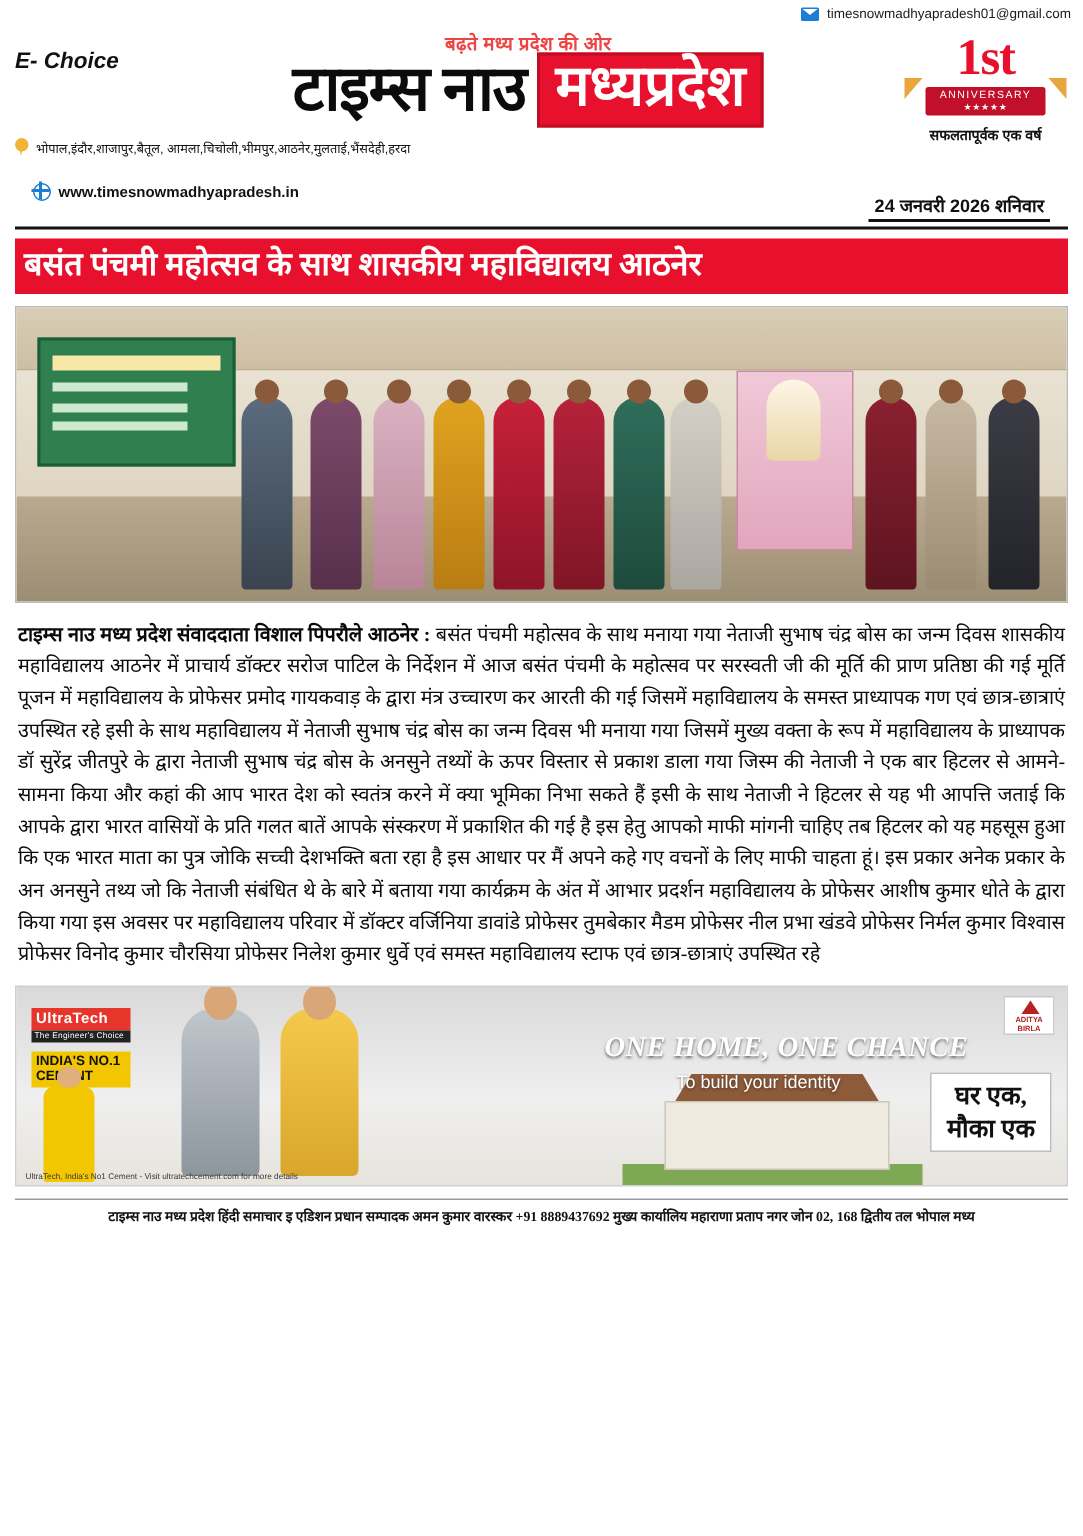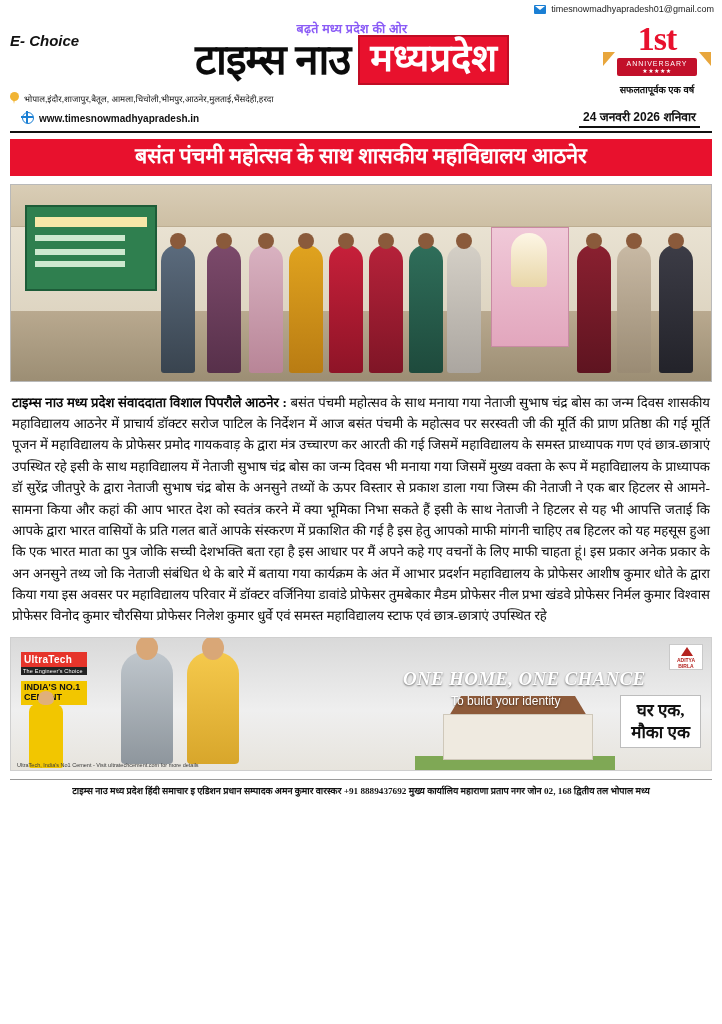--- a/index.html
+++ b/index.html
@@ -67,21 +67,21 @@
   }
   .title-block {
     flex: 1 1 auto;
     text-align: center;
     position: relative;
     margin-top: 2px;
   }
   .tagline {
     font-size: 12.5px;
     font-weight: bold;
-    color: #8b5cf6;
+    color: #ef4444;
     letter-spacing: .2px;
   }
   .logo-row {
     display: flex;
     align-items: center;
     justify-content: center;
     margin-top: -2px;
   }
   .logo-black {
     font-size: 42px;
@@ -209,38 +209,38 @@
     position:absolute; left: -1.6px; top: 3.4px;
     width: 12px; height: 1.6px;
     background: #1a7fd4;
   }
   .datebox {
     font-size: 12px;
     font-weight: bold;
     color: #111;
     border-bottom: 2px solid #111;
     padding: 0 4px 1px 4px;
+    margin-top: 20px;
   }
   .rulewrap { padding: 0 10px; }
   .rule {
     border-top: 2px solid #111;
     margin-top: 3px;
   }
 
   
   .headline {
     margin: 6px 10px 0 10px;
   }
   .hl-line {
     background: #e8112d;
     color: #fff;
     font-family: "Liberation Serif", serif;
     font-weight: bold;
     font-size: 21.5px;
-    text-align: center;
     padding: 5px 6px 7px 6px;
     line-height: 1.15;
   }
   .hl-line2 {
     margin-top: 4px;
     padding: 5px 6px 8px 6px;
   }
 
   
   .photo {

